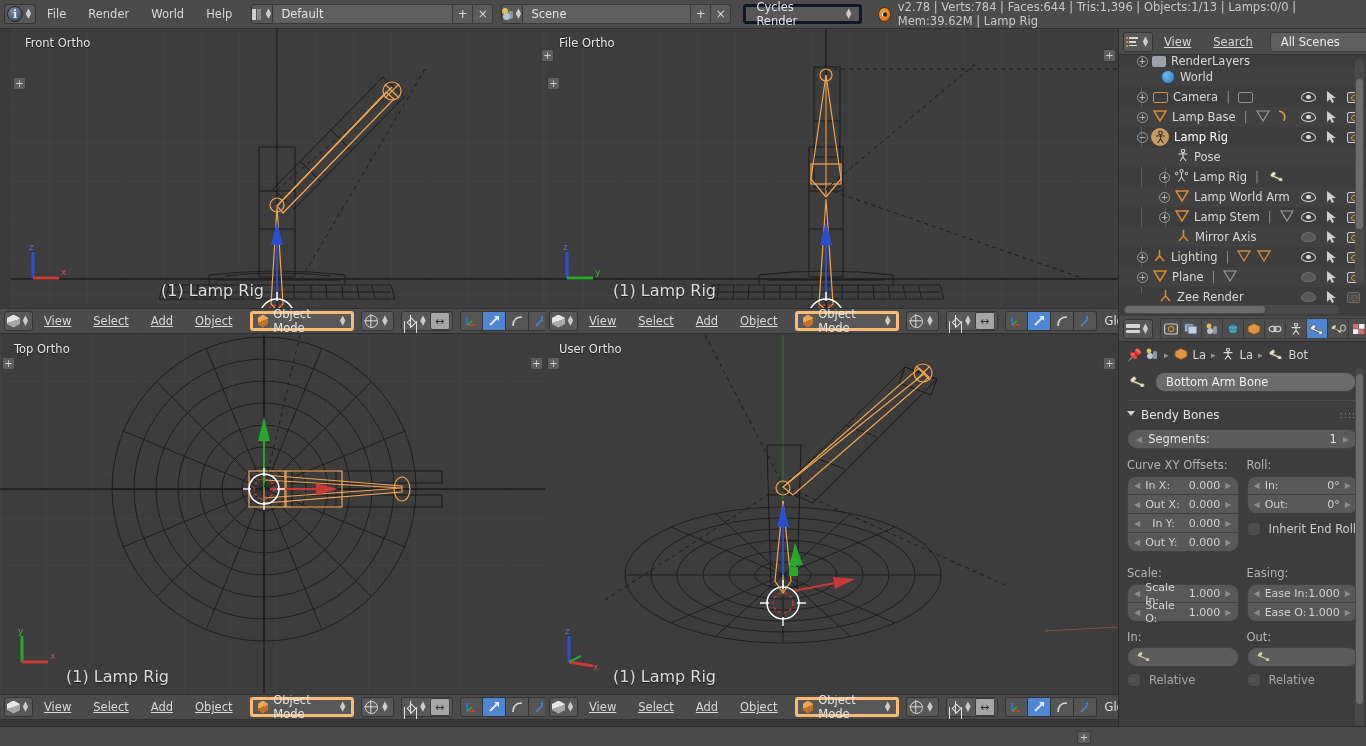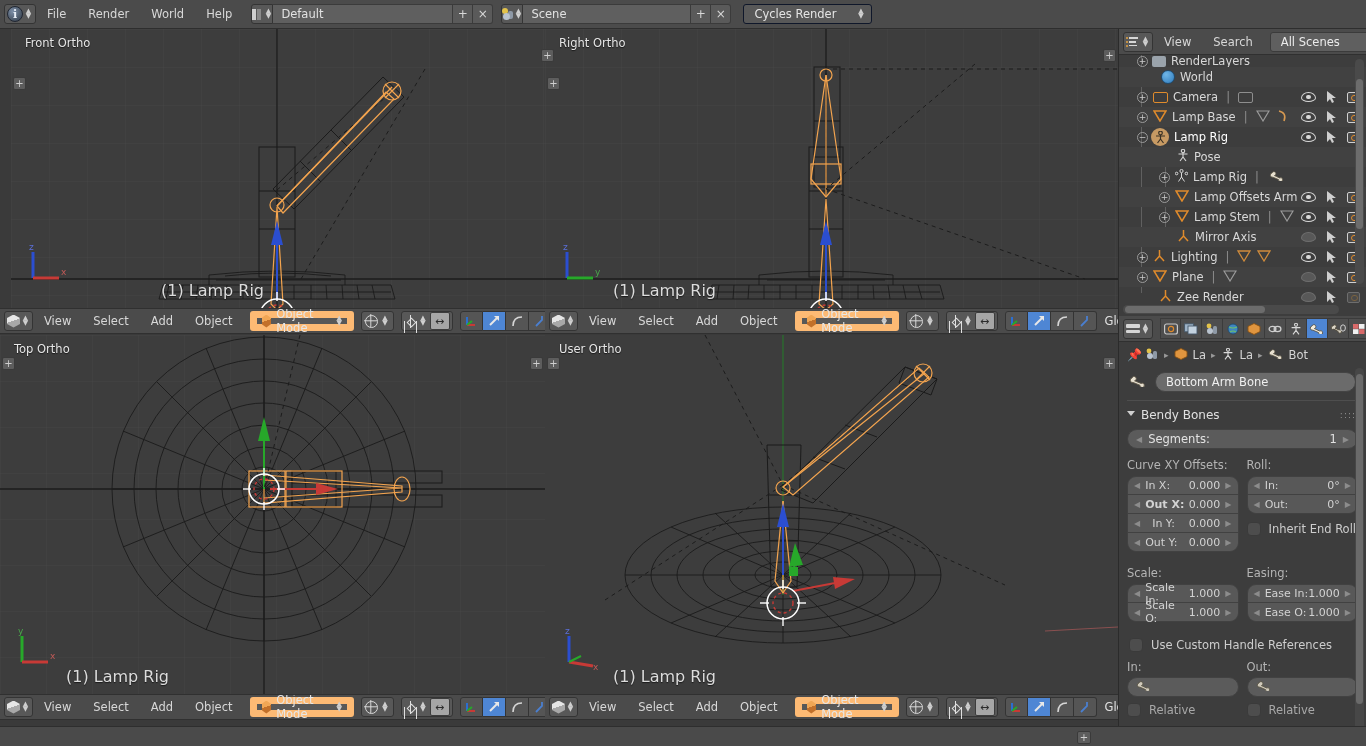--- a/index.html
+++ b/index.html
@@ -49,21 +49,21 @@
     width:20px;height:20px;background:#5a5a5a;border:1px solid #3b3b3b;border-left:none;
     display:flex;align-items:center;justify-content:center; color:#d8d8d8; font-size:12px;
   }
   .sw-btn.last { border-radius:0 3px 3px 0; }
   .scene-glyph { position:relative; width:12px;height:12px; }
   .scene-glyph .a { position:absolute; left:0; top:0; width:6px;height:6px;border-radius:50%; background:#e3c34a; }
   .scene-glyph .b { position:absolute; left:1px; top:5px; width:7px;height:7px;border-radius:50%; background:#b9c3cf; }
   .scene-glyph .c { position:absolute; left:6px; top:3px; width:5px;height:8px;border-radius:2px; background:#8e99a6; }
 
   .engine-select {
-    margin-left:12px; height:20px; background:#585858; border:1px solid #0f172a; border-radius:3px;
+    margin-left:12px; height:20px; background:#585858; border:3px solid #0f172a; border-radius:3px;
     display:flex; align-items:center; padding:0 6px 0 10px; gap:20px; min-width:118px;
     justify-content:space-between; color:#e4e4e4; font-size:11.5px;
   }
   .stats { margin-left:16px; display:flex; align-items:center; gap:7px; color:#c9c9c9; font-size:11.5px; }
   .blender-mini {
     width:15px;height:15px; border-radius:50%;
     background:radial-gradient(circle at 40% 35%,#f3a43a 0%, #e0761b 70%, #8d4406 100%);
     border:1px solid #5c3208; position:relative;
   }
   .blender-mini::after{ content:""; position:absolute; left:3px; top:4px; width:5px;height:5px;
@@ -93,23 +93,23 @@
   }
   .vh-iconbtn {
     display:flex;align-items:center;justify-content:center; height:20px;
     background:#585858;border:1px solid #343434;border-radius:3px; padding:0 2px; gap:1px;
   }
   .cube-glyph {
     width:13px;height:13px;
     background:linear-gradient(160deg,#e6e6e6 0 45%, #a8a8a8 45% 100%);
     clip-path:polygon(50% 0,100% 26%,100% 74%,50% 100%,0 74%,0 26%);
   }
-  .vh-menu { padding:0 11px; height:26px; line-height:26px; font-size:11.5px; color:#d8d8d8; }
+  .vh-menu { padding:0 11px; height:26px; line-height:26px; font-size:11.5px; color:#d8d8d8;text-decoration:underline; }
   .mode-select {
-    display:flex;align-items:center; height:20px; background:#585858; border:7px solid #fdba74;
+    display:flex;align-items:center; height:20px; background:#585858; border:3px solid #fdba74;
     border-radius:3px; padding:0 4px 0 5px; margin-left:6px; gap:6px; min-width:104px;
     justify-content:space-between;
   }
   .mode-left { display:flex; align-items:center; gap:5px; font-size:11.5px; color:#e6e6e6; }
   .cube-orange {
     width:13px;height:13px;
     background:linear-gradient(160deg,#f0a655 0 45%, #c2702a 45% 100%);
     clip-path:polygon(50% 0,100% 26%,100% 74%,50% 100%,0 74%,0 26%);
   }
   .shade-select {
@@ -300,20 +300,24 @@
     </div>
 
     <div class="engine-select">
       <span>Cycles Render</span>
       <span class="spin">
           <span>▲</span>
           <span>▼</span>
         </span>
     </div>
 
+    <div class="stats">
+      <span class="blender-mini"></span>
+      <span>v2.78 | Verts:784 | Faces:644 | Tris:1,396 | Objects:1/13 | Lamps:0/0 | Mem:39.62M | Lamp Rig</span>
+    </div>
   </div>
 
   <div class="vp" style="left:11px; top:29px; width:545px; height:279px;">
     <div class="vp-canvas">
       <svg width="545" height="279" viewBox="0 0 545 279">
         <defs>
           <pattern id="grid1" width="38" height="38" patternUnits="userSpaceOnUse">
             <path d="M38 0 L0 0 0 38" fill="none" stroke="#464646" stroke-width="1"></path>
           </pattern>
         </defs>
@@ -461,21 +465,21 @@
           <line x1="257" y1="287" x2="266" y2="287" stroke="#ffffff" stroke-width="1.5"></line>
           <line x1="296" y1="287" x2="305" y2="287" stroke="#ffffff" stroke-width="1.5"></line>
         </g>
 
         <g stroke="#1c1c1c" stroke-width="1" stroke-dasharray="4 4" fill="none">
           <path d="M430 35 L281 160"></path>
           <path d="M281 160 L540 250"></path>
         </g>
       </svg>
     </div>
-    <div class="vp-label">Right Ortho</div>
+    <div class="vp-label">File Ortho</div>
     <div class="vp-plus" style="left:2px; top:48px;">+</div>
     <div class="vp-plus" style="right:2px; top:20px;">+</div>
     <div class="gizmo" style="left:12px; bottom:20px;">
       <svg width="46" height="46" viewBox="0 0 46 46">
         <line x1="10" y1="36" x2="10" y2="10" stroke="#2b4ed0" stroke-width="3"></line>
         <line x1="10" y1="36" x2="36" y2="36" stroke="#27a82a" stroke-width="3"></line>
         <text x="6" y="8" fill="#5b6fd8" font-size="9" font-family="DejaVu Sans">z</text>
         <text x="38" y="33" fill="#4aa64c" font-size="9" font-family="DejaVu Sans">y</text>
       </svg>
     </div>
@@ -1058,21 +1062,21 @@
         </span>
       </div>
 
       <div class="ol-row alt" style="padding-left:40px;">
         <span class="ol-expand">+</span>
         <span style="margin-left:5px;">
           <svg width="14" height="12" viewBox="0 0 14 12">
               <polygon points="7,11 1,1 13,1" fill="none" stroke="#e08b2c" stroke-width="1.5"></polygon>
             </svg>
         </span>
-        <span class="ol-name">Lamp Offsets Arm</span>
+        <span class="ol-name">Lamp World Arm</span>
         <span class="ol-icons">
           <span class="ol-eye"></span>
           <span class="ol-arrow">
             <svg width="9" height="12" viewBox="0 0 9 12">
                 <polygon points="0,0 0,11 3,8 5,12 7,11 5,7 9,7" fill="#cfcfcf"></polygon>
               </svg>
           </span>
           <span class="ol-cam"></span>
         </span>
       </div>
@@ -1339,21 +1343,21 @@
       <div style="flex:1;">
         <div class="sec-label" style="margin-bottom:4px;">Curve XY Offsets:</div>
         <div class="num-field top">
           <span class="nf-arrow">◀</span>
           <span class="nf-lab" style="flex:1;margin-left:5px;">In X:</span>
           <span class="nf-val">0.000</span>
           <span class="nf-arrow" style="margin-left:5px;">▶</span>
         </div>
         <div class="num-field mid">
           <span class="nf-arrow">◀</span>
-          <span class="nf-lab" style="flex:1;margin-left:5px;font-weight:bold;">Out X:</span>
+          <span class="nf-lab" style="flex:1;margin-left:5px;">Out X:</span>
           <span class="nf-val">0.000</span>
           <span class="nf-arrow" style="margin-left:5px;">▶</span>
         </div>
         <div class="num-field mid">
           <span class="nf-arrow">◀</span>
           <span class="nf-lab" style="flex:1;margin-left:12px;">In Y:</span>
           <span class="nf-val">0.000</span>
           <span class="nf-arrow" style="margin-left:5px;">▶</span>
         </div>
         <div class="num-field bot">
@@ -1410,24 +1414,20 @@
         </div>
         <div class="num-field bot">
           <span class="nf-arrow">◀</span>
           <span class="nf-lab" style="flex:1;margin-left:5px;">Ease O:</span>
           <span class="nf-val">1.000</span>
           <span class="nf-arrow" style="margin-left:5px;">▶</span>
         </div>
       </div>
     </div>
 
-    <div class="chk-row" style="padding:16px 8px 0 10px;">
-      <span class="checkbox"></span>
-      <span>Use Custom Handle References</span>
-    </div>
 
     <div style="display:flex; gap:8px; padding:8px 8px 0 8px;">
       <div style="flex:1;">
         <div class="sec-label" style="margin-bottom:3px;">In:</div>
         <div class="handle-field">
           <span>
             <svg width="16" height="11" viewBox="0 0 16 11">
                 <path d="M3 3 a2 2 0 1 1 2.4 2.6 L10.6 8 a2 2 0 1 1 -1 1.6 L4 7.2 A2 2 0 1 1 3 3Z" fill="#cfc9bb" stroke="#56503f" stroke-width="0.8"></path>
               </svg>
           </span>

